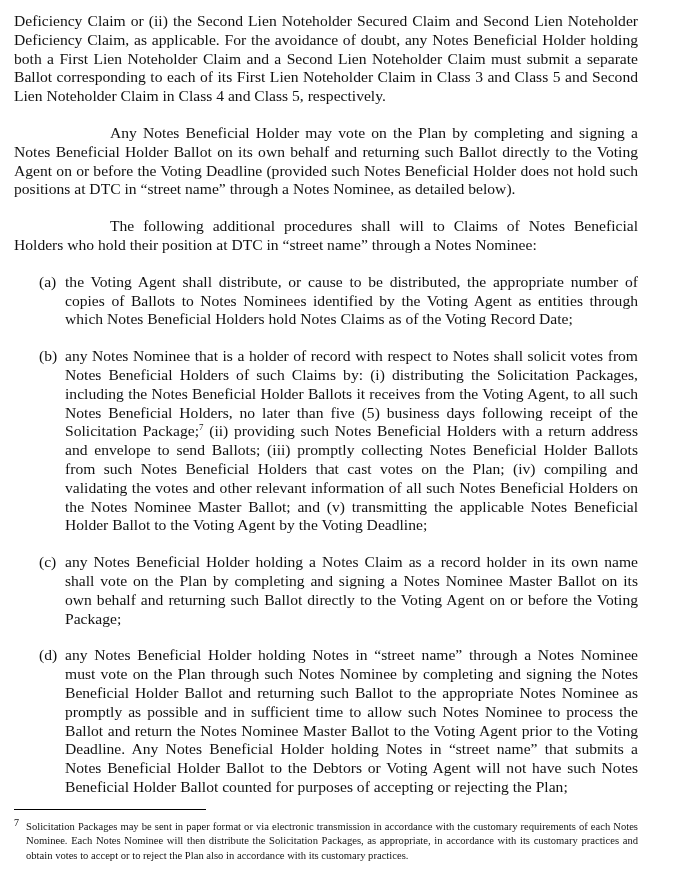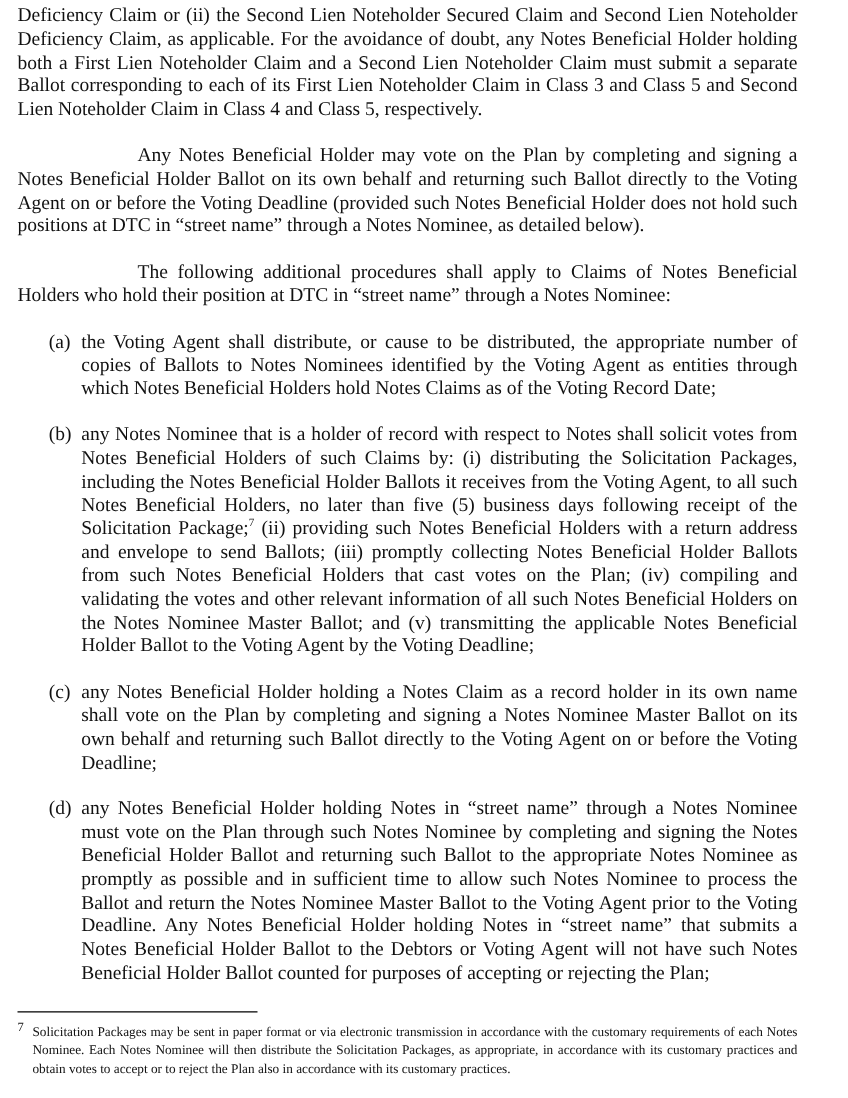--- a/index.html
+++ b/index.html
@@ -26,20 +26,21 @@
     }
     .para {
       margin: 0 0 18px 0;
     }
     .para.indent {
       text-indent: 96px;
     }
     .para.first {
       text-align: justify;
       text-align-last: left;
+      margin-top: 8px;
     }
     .list-item {
       position: relative;
       padding-left: 51px;
       margin: 0 0 18px 0;
       text-align: justify;
     }
     .list-item .label {
       position: absolute;
       left: 25px;
@@ -78,35 +79,35 @@
       padding-left: 12px;
       font-family: Liberation Serif, serif;
     }
   </style>
 </head>
 <body>
 
 <div class="page">
   <p class="para first">Deficiency Claim or (ii) the Second Lien Noteholder Secured Claim and Second Lien Noteholder Deficiency Claim, as applicable.  For the avoidance of doubt, any Notes Beneficial Holder holding both a First Lien Noteholder Claim and a Second Lien Noteholder Claim must submit a separate Ballot corresponding to each of its First Lien Noteholder Claim in Class 3 and Class 5 and Second Lien Noteholder Claim in Class 4 and Class 5, respectively.</p>
   <p class="para indent">Any Notes Beneficial Holder may vote on the Plan by completing and signing a Notes Beneficial Holder Ballot on its own behalf and returning such Ballot directly to the Voting Agent on or before the Voting Deadline (provided such Notes Beneficial Holder does not hold such positions at DTC in “street name” through a Notes Nominee, as detailed below).</p>
-  <p class="para indent">The following additional procedures shall apply to Claims of Notes Beneficial Holders who hold their position at DTC in “street name” through a Notes Nominee:</p>
+  <p class="para indent">The following additional procedures shall will to Claims of Notes Beneficial Holders who hold their position at DTC in “street name” through a Notes Nominee:</p>
 
   <div class="list-item">
     <span class="label">(a)</span>
     <span>the Voting Agent shall distribute, or cause to be distributed, the appropriate number of copies of Ballots to Notes Nominees identified by the Voting Agent as entities through which Notes Beneficial Holders hold Notes Claims as of the Voting Record Date;</span>
   </div>
 
   <div class="list-item">
     <span class="label">(b)</span>
     <span>any Notes Nominee that is a holder of record with respect to Notes shall solicit votes from Notes Beneficial Holders of such Claims by: (i) distributing the Solicitation Packages, including the Notes Beneficial Holder Ballots it receives from the Voting Agent, to all such Notes Beneficial Holders, no later than five (5) business days following receipt of the Solicitation Package;</span><sup class="fn-ref">7</sup><span> (ii) providing such Notes Beneficial Holders with a return address and envelope to send Ballots; (iii) promptly collecting Notes Beneficial Holder Ballots from such Notes Beneficial Holders that cast votes on the Plan; (iv) compiling and validating the votes and other relevant information of all such Notes Beneficial Holders on the Notes Nominee Master Ballot; and (v) transmitting the applicable Notes Beneficial Holder Ballot to the Voting Agent by the Voting Deadline;</span>
   </div>
 
   <div class="list-item">
     <span class="label">(c)</span>
-    <span>any Notes Beneficial Holder holding a Notes Claim as a record holder in its own name shall vote on the Plan by completing and signing a Notes Nominee Master Ballot on its own behalf and returning such Ballot directly to the Voting Agent on or before the Voting Deadline;</span>
+    <span>any Notes Beneficial Holder holding a Notes Claim as a record holder in its own name shall vote on the Plan by completing and signing a Notes Nominee Master Ballot on its own behalf and returning such Ballot directly to the Voting Agent on or before the Voting Package;</span>
   </div>
 
   <div class="list-item">
     <span class="label">(d)</span>
     <span>any Notes Beneficial Holder holding Notes in “street name” through a Notes Nominee must vote on the Plan through such Notes Nominee by completing and signing the Notes Beneficial Holder Ballot and returning such Ballot to the appropriate Notes Nominee as promptly as possible and in sufficient time to allow such Notes Nominee to process the Ballot and return the Notes Nominee Master Ballot to the Voting Agent prior to the Voting Deadline.  Any Notes Beneficial Holder holding Notes in “street name” that submits a Notes Beneficial Holder Ballot to the Debtors or Voting Agent will not have such Notes Beneficial Holder Ballot counted for purposes of accepting or rejecting the Plan;</span>
   </div>
 </div>
 
 <div class="footnote-rule"></div>
 

